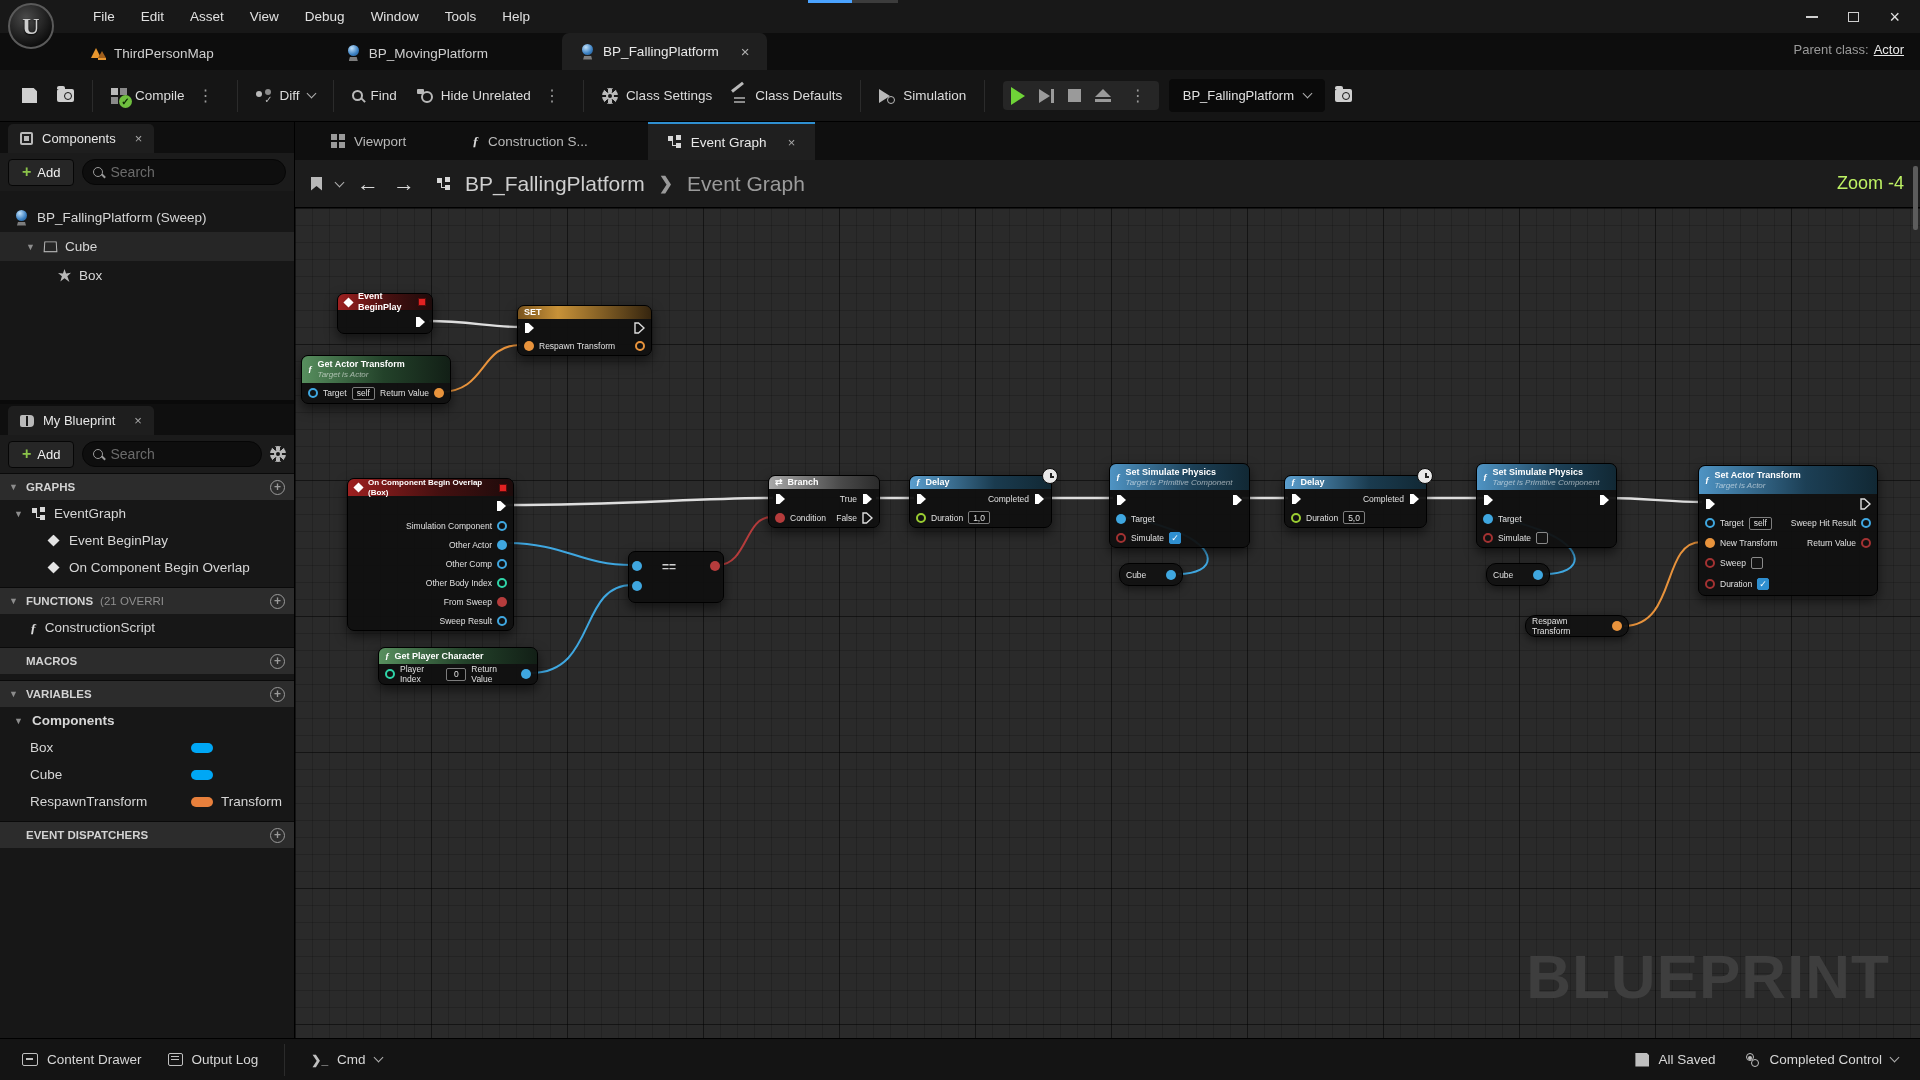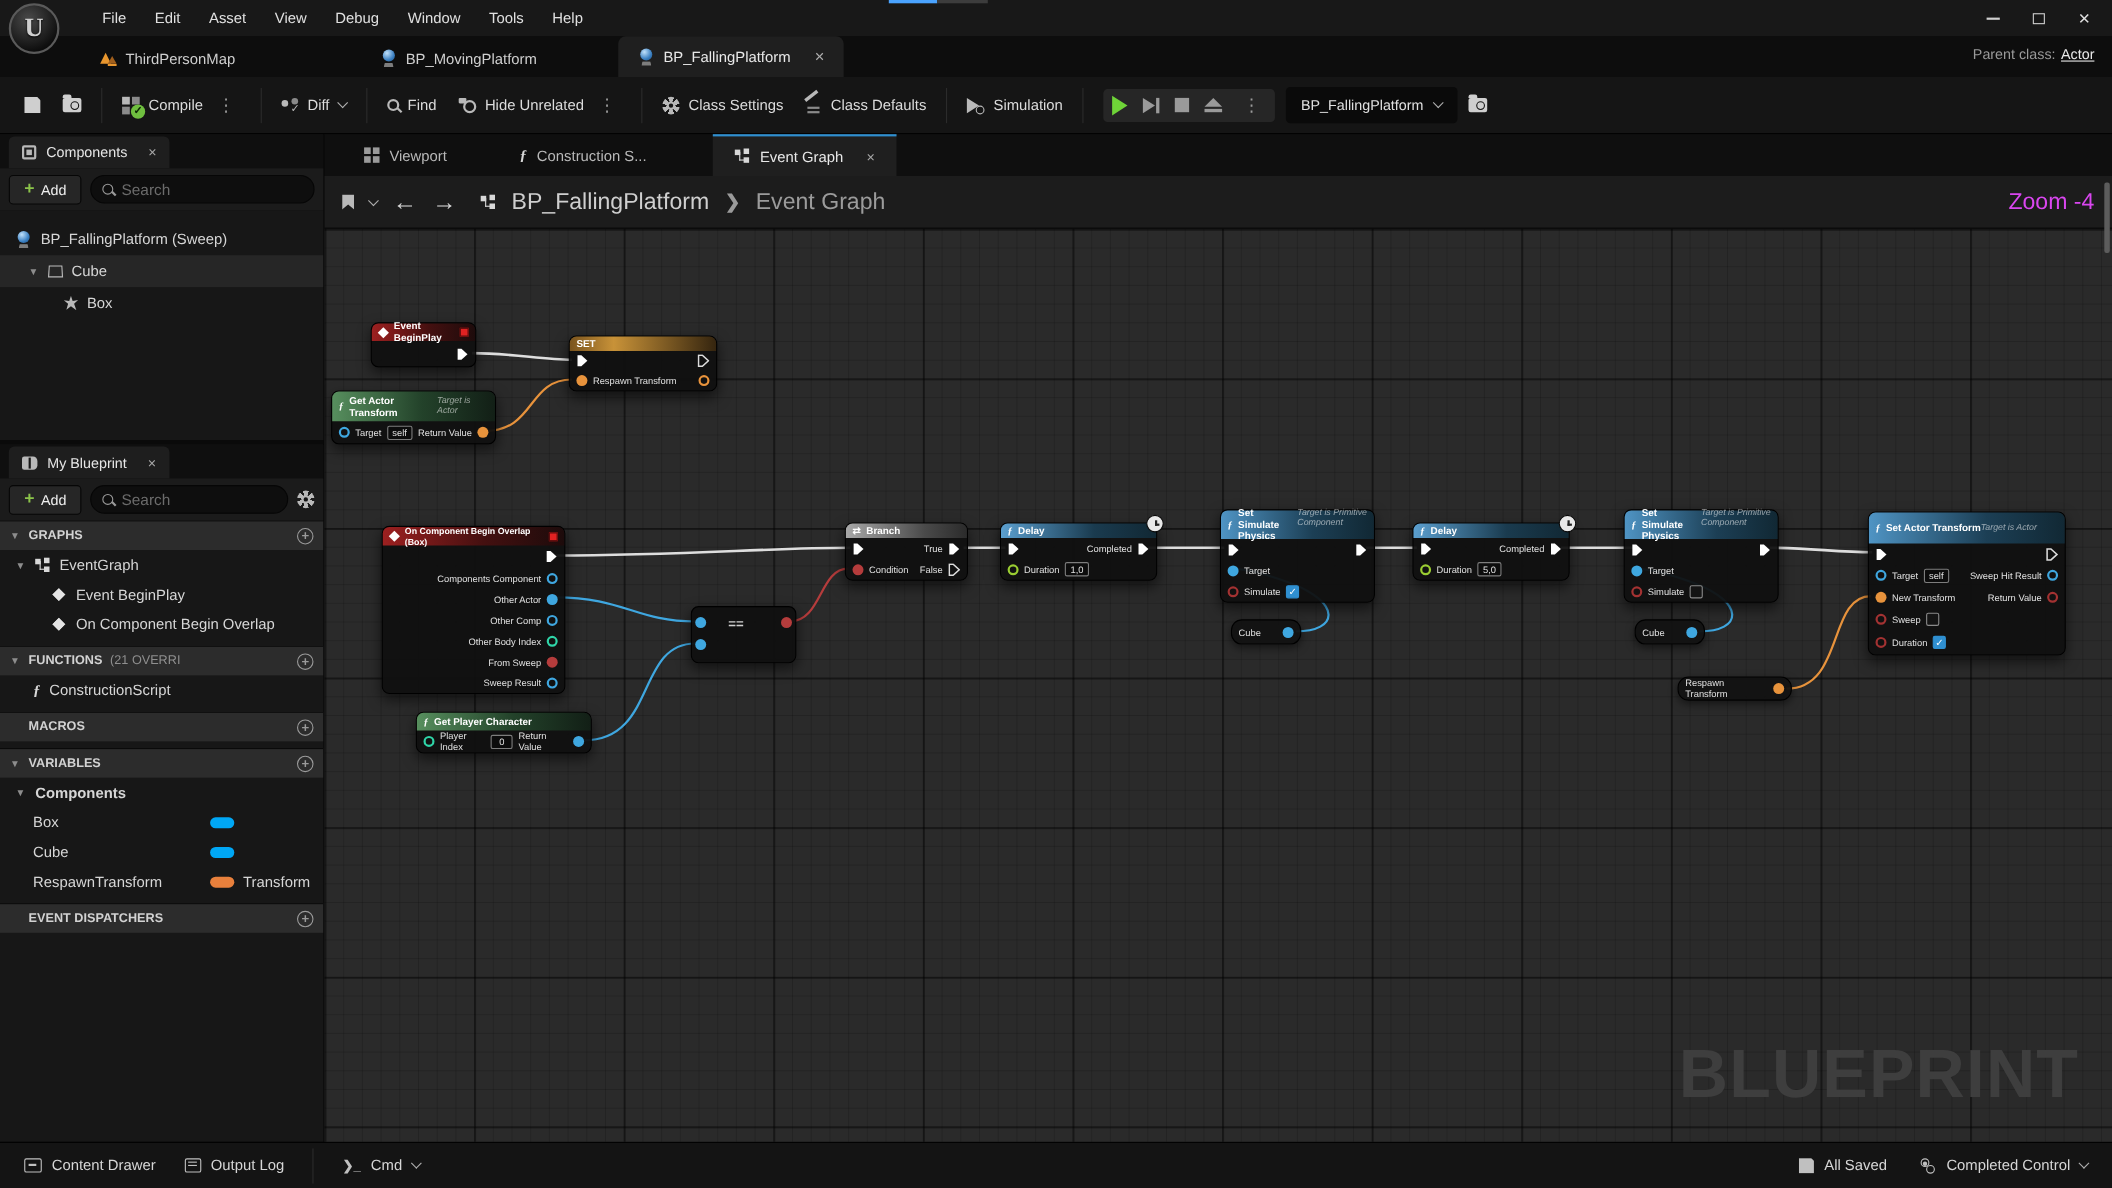--- a/index.html
+++ b/index.html
@@ -105,34 +105,34 @@
  linear-gradient(#9a9a9a,#9a9a9a) 0 0/6px 6px no-repeat,
  linear-gradient(#9a9a9a,#9a9a9a) 8px 0/6px 6px no-repeat,
  linear-gradient(#9a9a9a,#9a9a9a) 0 8px/6px 6px no-repeat,
  linear-gradient(#9a9a9a,#9a9a9a) 8px 8px/6px 6px no-repeat}
 .crumbbar{height:48px;background:#1c1c1c;display:flex;align-items:center;padding:0 16px;gap:14px;border-bottom:1px solid #000;flex:none}
 .navarrow{font-size:22px;color:#d8d8d8;line-height:20px}
 .bookmark{width:11px;height:14px;background:#b9b9b9;clip-path:polygon(0 0,100% 0,100% 100%,50% 68%,0 100%)}
 .crumb-main{font-size:21px;color:#cfcfcf}
 .crumb-sep{color:#9a9a9a;font-size:17px;font-weight:bold}
 .crumb-sub{font-size:21px;color:#9b9b9b}
-.zoomlbl{margin-left:auto;font-size:21px;color:#d946ef}
+.zoomlbl{margin-left:auto;font-size:18px;color:#bef264}
 .canvas{flex:1;position:relative;overflow:hidden;background-color:#2a2a2a;background-image:
  linear-gradient(rgba(0,0,0,.42) 1.5px,transparent 1.5px),
  linear-gradient(90deg,rgba(0,0,0,.42) 1.5px,transparent 1.5px),
  linear-gradient(rgba(0,0,0,.16) 1px,transparent 1px),
  linear-gradient(90deg,rgba(0,0,0,.16) 1px,transparent 1px);
  background-size:136px 136px,136px 136px,17px 17px,17px 17px}
 .watermark{position:absolute;right:30px;bottom:26px;font-size:62px;font-weight:bold;color:#3e3e3e;letter-spacing:1px}
 .wires{position:absolute;left:0;top:0}
 .vscroll{position:absolute;right:2px;top:44px;width:5px;height:64px;background:#5c5c5c;border-radius:2px;z-index:40}
 
 .node{position:absolute;background:rgba(16,16,16,.95);border:1px solid #000;border-radius:7px;box-shadow:0 5px 12px rgba(0,0,0,.55);color:#d8d8d8;z-index:10}
 .nhead{display:flex;align-items:center;gap:5px;padding:2px 6px;border-radius:6px 6px 0 0;font-weight:bold;color:#fff;font-size:9px;line-height:1.2}
-.nhead .titles{display:flex;flex-direction:row}
+.nhead .titles{display:flex;flex-direction:column}
 .nhead .sub{font-weight:normal;font-style:italic;font-size:8px;color:rgba(255,255,255,.55)}
 .h-red{background:linear-gradient(90deg,#9d2020,#451010 55%,#1d0b0b)}
 .h-green{background:linear-gradient(90deg,#578f5e,#23422a 55%,#121f16)}
 .h-blue{background:linear-gradient(90deg,#4f94c4,#1c3f55 60%,#112834)}
 .h-blue2{background:linear-gradient(90deg,#5b9fcf,#1a3b4f 60%,#112834)}
 .h-orange{background:linear-gradient(90deg,#7a541e,#c89238 30%,#35250f)}
 .h-gray{background:linear-gradient(90deg,#a8a8a8,#4a4a4a 65%,#2b2b2b)}
 .prow{display:flex;align-items:center;gap:5px;padding:0 6px;font-size:8.5px;color:#e0e0e0}
 .prow.r{justify-content:flex-end}
 .prow.split{justify-content:space-between}
@@ -536,21 +536,21 @@
             <span class="ndia"></span>
             <span>On Component Begin Overlap (Box)</span>
             <span class="bkpt"></span>
           </div>
           <div class="prow r" style="height:20px">
             <svg width="11" height="12">
                 <path d="M1 1 L4.5 1 L10 6 L4.5 11 L1 11 Z" fill="#fff"></path>
               </svg>
           </div>
           <div class="prow r" style="height:19px">
-              <span>Components Component</span>
+              <span>Simulation Component</span>
               <span class="pin p-obj-h"></span>
             </div>
           <div class="prow r" style="height:19px">
               <span>Other Actor</span>
               <span class="pin p-obj-f"></span>
             </div>
           <div class="prow r" style="height:19px">
               <span>Other Comp</span>
               <span class="pin p-obj-h"></span>
             </div>

